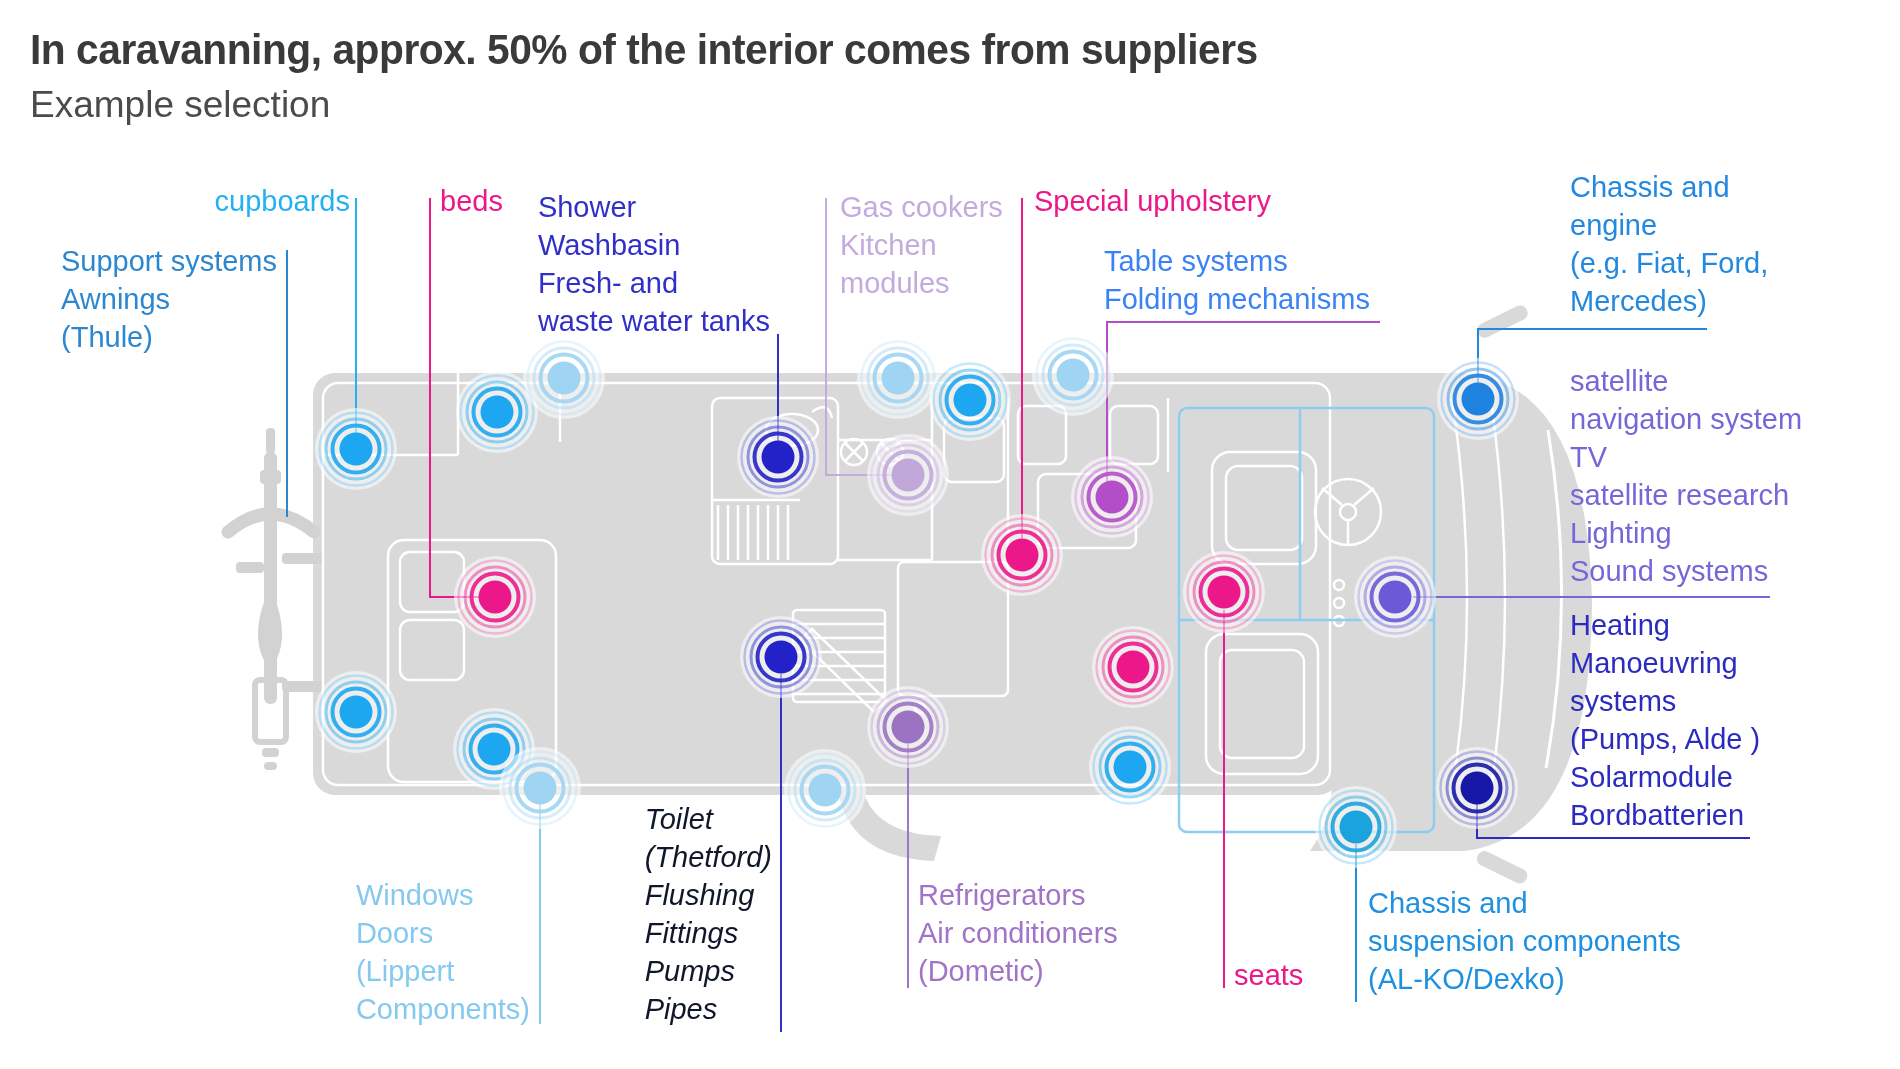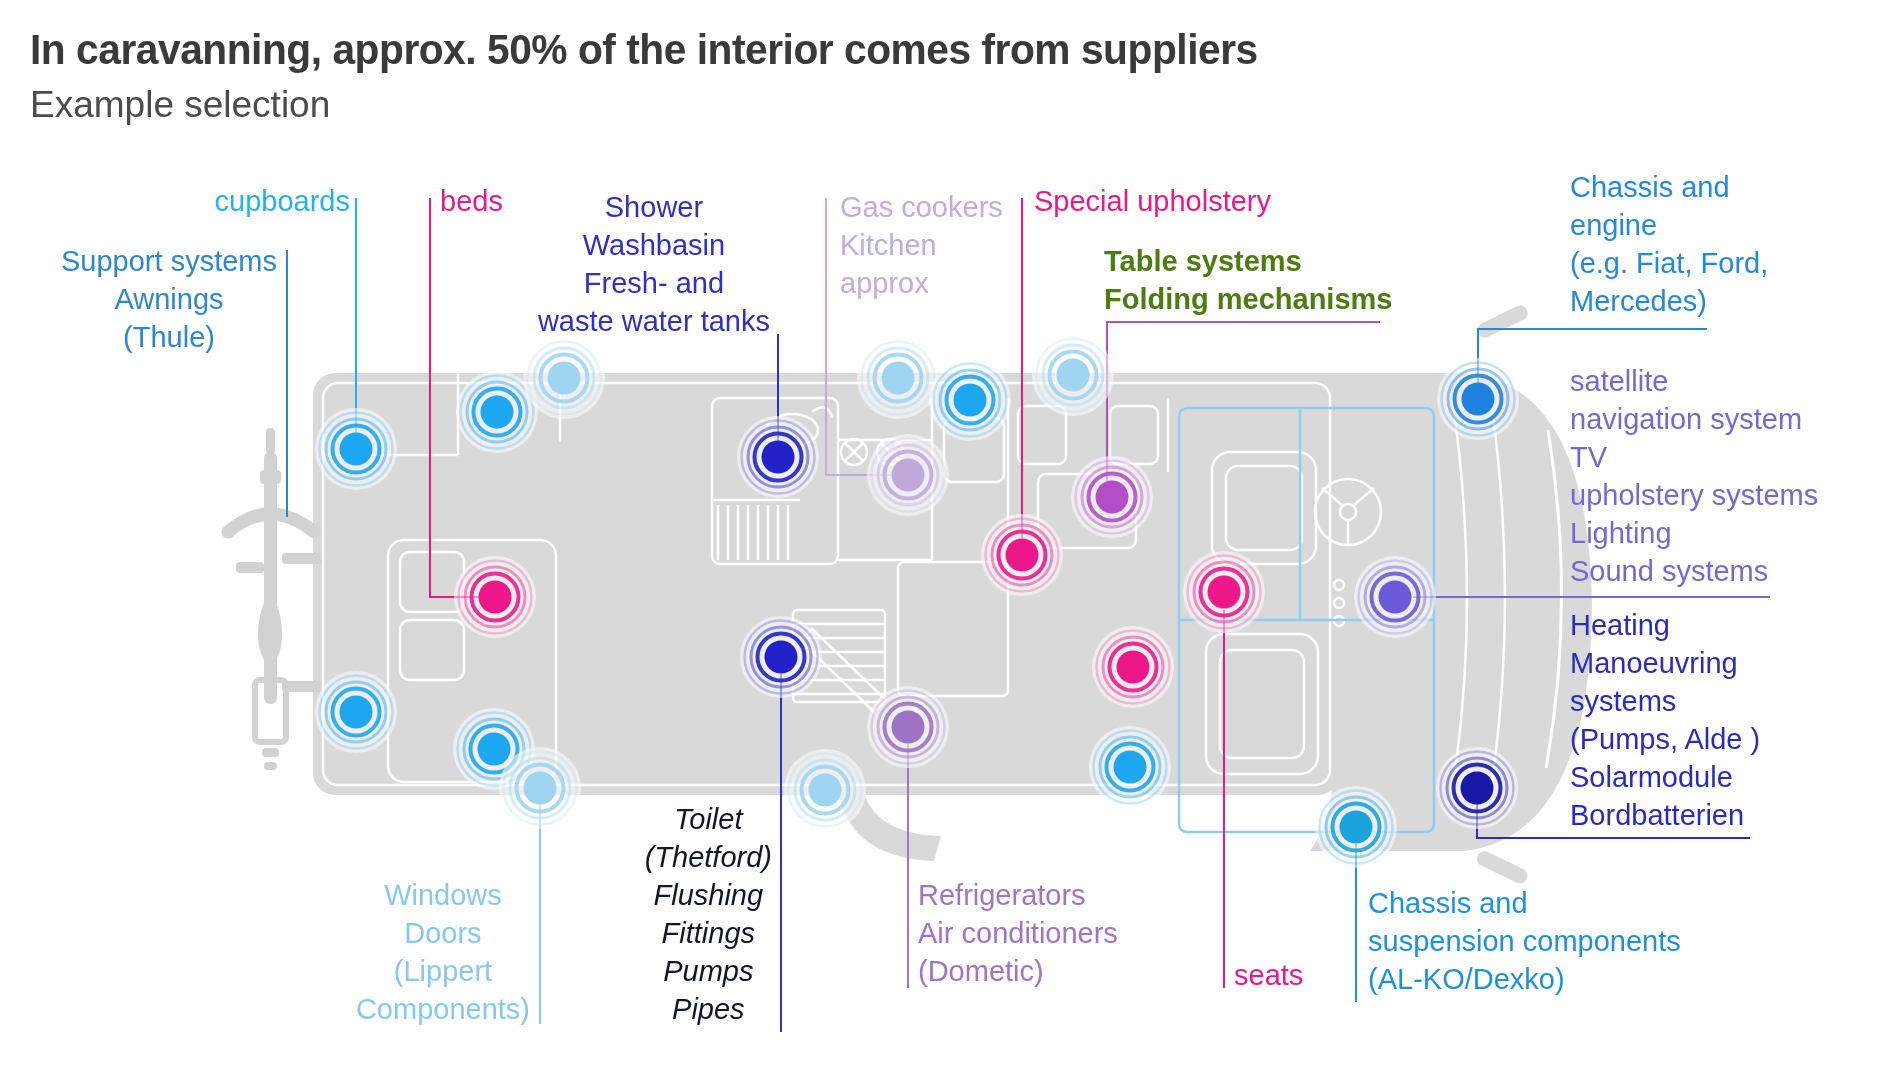--- a/index.html
+++ b/index.html
@@ -12,21 +12,21 @@
     color:#3a3a3a;letter-spacing:-0.5px;transform:scaleX(.97);transform-origin:left;
   }
   .subtitle{
     position:absolute;left:30px;top:84px;font-size:37px;font-weight:400;
     color:#4b4b4b;
   }
   svg.diagram{position:absolute;left:0;top:0;}
   .lbl{
     position:absolute;font-size:29px;line-height:38px;white-space:pre-line;
   }
-  .r{text-align:center;}
+  .r{text-align:left;}
   .source{
     position:absolute;right:22px;top:1016px;font-size:34px;color:#9d9d9d;
   }
   
   #lbl-cupboards{right:1550px;top:182px;}
   #lbl-beds{left:440px;top:182px;}
   #lbl-support{right:1623px;top:242px;margin-left:22px;}
   #lbl-shower{right:1130px;top:188px;}
   #lbl-gas{left:840px;top:188px;}
   #lbl-upholstery{left:1034px;top:182px;}
@@ -324,32 +324,32 @@
   <div class="lbl" id="lbl-beds" style="color: rgb(236, 24, 137);">beds</div>
   <div class="lbl r" id="lbl-support" style="color: rgb(45, 135, 207);">Support systems
 Awnings
 (Thule)</div>
   <div class="lbl r" id="lbl-shower" style="color: rgb(48, 48, 200);">Shower
 Washbasin
 Fresh- and
 waste water tanks</div>
   <div class="lbl" id="lbl-gas" style="color: rgb(195, 171, 222);">Gas cookers
 Kitchen
-approx</div>
+modules</div>
   <div class="lbl" id="lbl-upholstery" style="color: rgb(236, 24, 137);">Special upholstery</div>
-  <div class="lbl" id="lbl-table" style="color: #4d7c0f; font-weight: bold;">Table systems
+  <div class="lbl" id="lbl-table" style="color: #3b82f6;">Table systems
 Folding mechanisms</div>
   <div class="lbl" id="lbl-engine" style="color: rgb(34, 136, 224);">Chassis and
 engine
 (e.g. Fiat, Ford,
 Mercedes)</div>
   <div class="lbl" id="lbl-satellite" style="color: rgb(116, 104, 216);">satellite
 navigation system
 TV
-upholstery systems
+satellite research
 Lighting
 Sound systems</div>
   <div class="lbl" id="lbl-heating" style="color: rgb(43, 43, 192);">Heating
 Manoeuvring
 systems
 (Pumps, Alde )
 Solarmodule
 Bordbatterien</div>
   <div class="lbl r" id="lbl-windows" style="color: rgb(133, 201, 240);">Windows
 Doors

